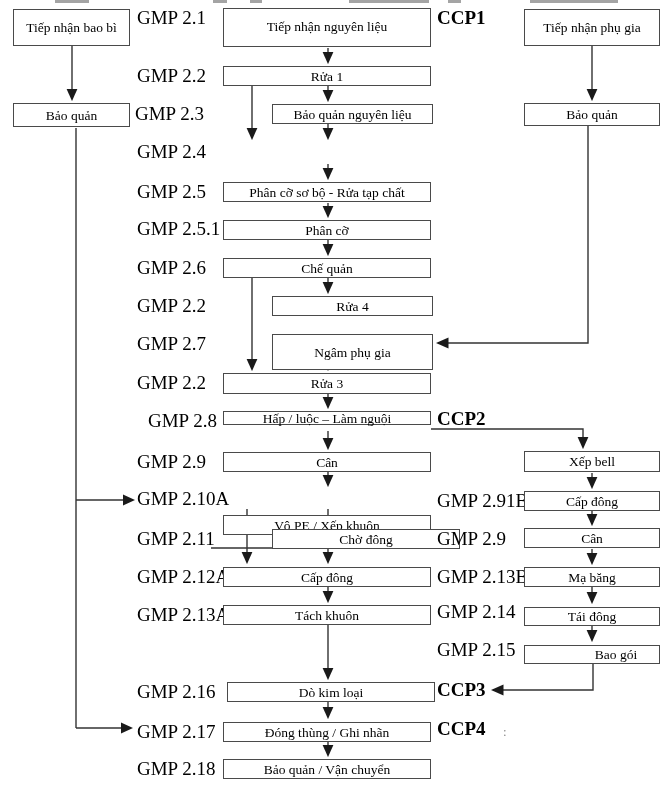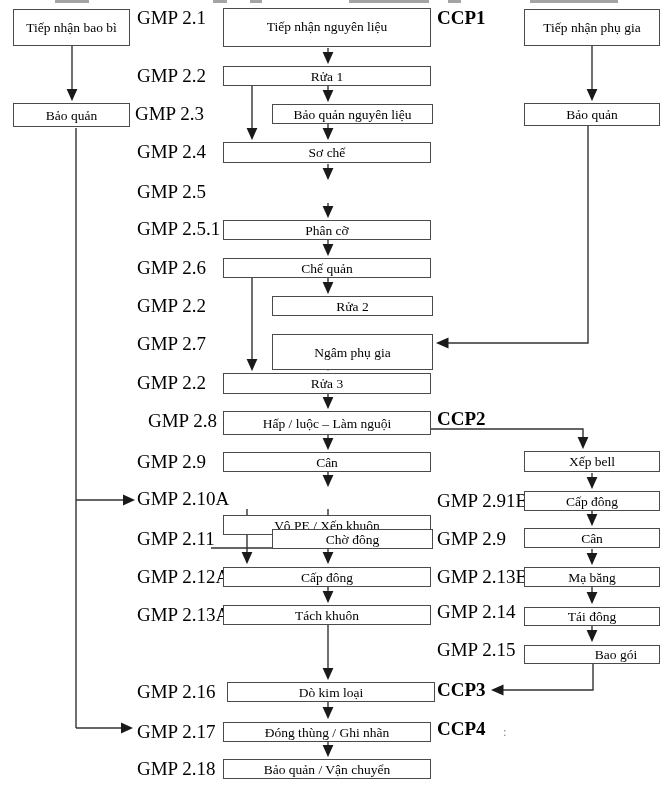--- a/index.html
+++ b/index.html
@@ -105,30 +105,30 @@
   <div class="gmp" style="left:137px;top:531px;">GMP 2.11</div>
   <div class="gmp" style="left:137px;top:569px;">GMP 2.12A</div>
   <div class="gmp" style="left:137px;top:607px;">GMP 2.13A</div>
   <div class="gmp" style="left:137px;top:684px;">GMP 2.16</div>
   <div class="gmp" style="left:137px;top:724px;">GMP 2.17</div>
   <div class="gmp" style="left:137px;top:761px;">GMP 2.18</div>
 
   <div class="box tall" style="left:223px;top:8px;width:208px;height:39px;">Tiếp nhận nguyên liệu</div>
   <div class="box" style="left:223px;top:66px;width:208px;height:20px;">Rửa 1</div>
   <div class="box" style="left:272px;top:104px;width:161px;height:20px;">Bảo quản nguyên liệu</div>
-  <div class="box" style="left:223px;top:142px;width:208px;height:21px;">Sơ chế</div>
+  <div class="box" style="left:223px;top:182px;width:208px;height:20px;">Phân cỡ sơ bộ - Rửa tạp chất</div>
   <div class="box" style="left:223px;top:220px;width:208px;height:20px;">Phân cỡ</div>
   <div class="box" style="left:223px;top:258px;width:208px;height:20px;">Chế quản</div>
-  <div class="box" style="left:272px;top:296px;width:161px;height:20px;">Rửa 2</div>
+  <div class="box" style="left:272px;top:296px;width:161px;height:20px;">Rửa 4</div>
   <div class="box" style="left:272px;top:334px;width:161px;height:36px;">Ngâm phụ gia</div>
   <div class="box" style="left:223px;top:373px;width:208px;height:21px;">Rửa 3</div>
-  <div class="box" style="left:223px;top:411px;width:208px;height:24px;">Hấp /  luộc – Làm nguội</div>
+  <div class="box" style="left:223px;top:411px;width:208px;height:14px;">Hấp /  luộc – Làm nguội</div>
   <div class="box" style="left:223px;top:452px;width:208px;height:20px;">Cân</div>
   <div class="box" style="left:223px;top:515px;width:208px;height:20px;">Vô PE / Xếp khuôn</div>
-  <div class="box" style="left:272px;top:529px;width:161px;height:20px;">Chờ đông</div>
+  <div class="box" style="left:272px;top:529px;width:188px;height:20px;">Chờ đông</div>
   <div class="box" style="left:223px;top:567px;width:208px;height:20px;">Cấp đông</div>
   <div class="box" style="left:223px;top:605px;width:208px;height:20px;">Tách khuôn</div>
   <div class="box" style="left:227px;top:682px;width:208px;height:20px;">Dò kim loại</div>
   <div class="box" style="left:223px;top:722px;width:208px;height:20px;">Đóng thùng / Ghi nhãn</div>
   <div class="box" style="left:223px;top:759px;width:208px;height:20px;">Bảo quản / Vận chuyển</div>
 
   <div class="gmp ccp" style="left:437px;top:10px;">CCP1</div>
   <div class="gmp ccp" style="left:437px;top:411px;">CCP2</div>
   <div class="gmp ccp" style="left:437px;top:682px;">CCP3</div>
   <div class="gmp ccp" style="left:437px;top:721px;">CCP4</div>

